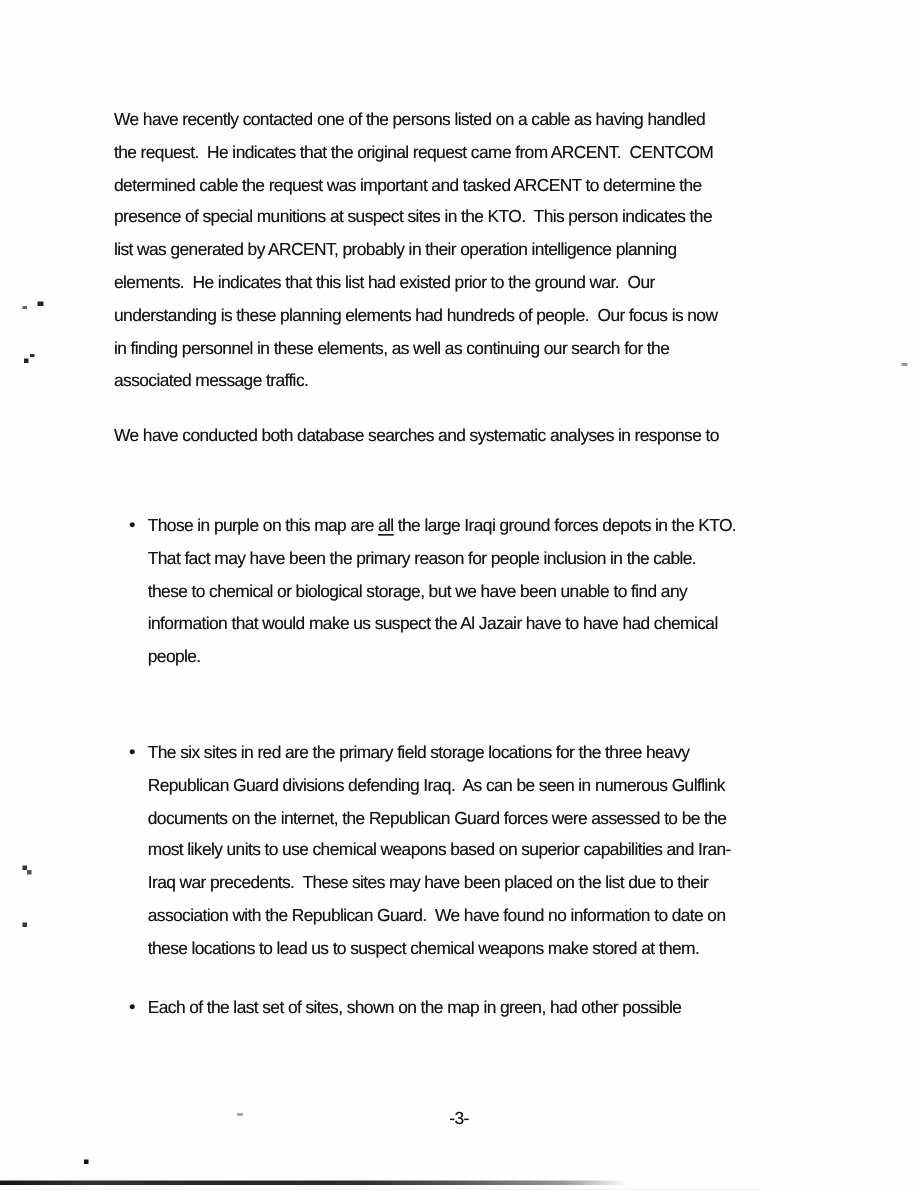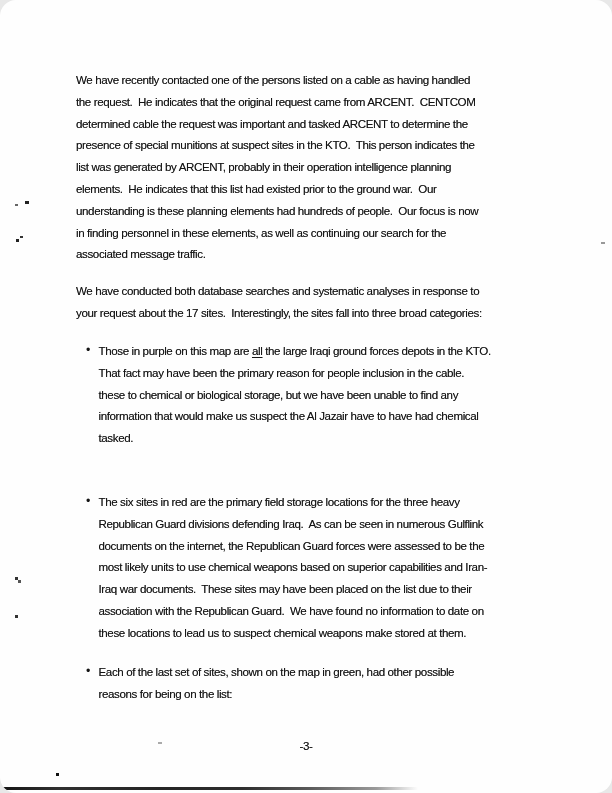--- a/index.html
+++ b/index.html
@@ -7,21 +7,20 @@
     padding: 0;
     background: #e8e8e8;
   }
   .page {
     position: relative;
     width: 612px;
     height: 793px;
     background: #fefefe;
     overflow: hidden;
     font-family: "Liberation Sans", sans-serif;
-    border-radius: 16px;
   }
   .textline {
     white-space: pre;
     height: 21.8px;
     line-height: 21.8px;
     font-size: 11.6px;
     letter-spacing: -0.4px;
     color: #141414;
     text-shadow: 0 0 0.4px rgba(20,20,20,0.55);
   }
@@ -80,52 +79,50 @@
     <div class="textline">presence of special munitions at suspect sites in the KTO.  This person indicates the</div>
     <div class="textline">list was generated by ARCENT, probably in their operation intelligence planning</div>
     <div class="textline">elements.  He indicates that this list had existed prior to the ground war.  Our</div>
     <div class="textline">understanding is these planning elements had hundreds of people.  Our focus is now</div>
     <div class="textline">in finding personnel in these elements, as well as continuing our search for the</div>
     <div class="textline">associated message traffic.</div>
   </div>
 
   <div class="block" style="left:76px; top:280px;">
     <div class="textline">We have conducted both database searches and systematic analyses in response to</div>
-    <div class="textline">your request about the 17 sites.  Interestingly, the sites fall into three broad categories:</div>
   </div>
 
   <div class="block bullet-block" style="left:86px; top:340px;">
     <span class="bullet-marker">•</span>
     <div class="bullet-text">
       <div class="textline"><span>Those in purple on this map are </span><span class="underlined-word">all</span><span> the large Iraqi ground forces depots in the KTO.</span></div>
       <div class="textline">That fact may have been the primary reason for people inclusion in the cable.</div>
       <div class="textline">these to chemical or biological storage, but we have been unable to find any</div>
       <div class="textline">information that would make us suspect the Al Jazair have to have had chemical</div>
-      <div class="textline">tasked.</div>
+      <div class="textline">people.</div>
     </div>
   </div>
 
   <div class="block bullet-block" style="left:86px; top:491px;">
     <span class="bullet-marker">•</span>
     <div class="bullet-text">
       <div class="textline">The six sites in red are the primary field storage locations for the three heavy</div>
       <div class="textline">Republican Guard divisions defending Iraq.  As can be seen in numerous Gulflink</div>
       <div class="textline">documents on the internet, the Republican Guard forces were assessed to be the</div>
       <div class="textline">most likely units to use chemical weapons based on superior capabilities and Iran-</div>
-      <div class="textline">Iraq war documents.  These sites may have been placed on the list due to their</div>
+      <div class="textline">Iraq war precedents.  These sites may have been placed on the list due to their</div>
       <div class="textline">association with the Republican Guard.  We have found no information to date on</div>
       <div class="textline">these locations to lead us to suspect chemical weapons make stored at them.</div>
     </div>
   </div>
 
   <div class="block bullet-block" style="left:86px; top:661px;">
     <span class="bullet-marker">•</span>
     <div class="bullet-text">
       <div class="textline">Each of the last set of sites, shown on the map in green, had other possible</div>
-      <div class="textline">reasons for being on the list:</div>
     </div>
   </div>
 
   <div class="page-number textline" style="top:735px;">-3-</div>
 
   <div class="speckle" style="left:25px; top:201px; width:4px; height:3px; background:#222;"></div>
   <div class="speckle" style="left:15px; top:204px; width:3px; height:2px; background:#666;"></div>
   <div class="speckle" style="left:20px; top:236px; width:3px; height:2px; background:#333;"></div>
   <div class="speckle" style="left:16px; top:239px; width:3px; height:3px; background:#222;"></div>
   <div class="speckle" style="left:15px; top:577px; width:3px; height:3px; background:#333;"></div>

